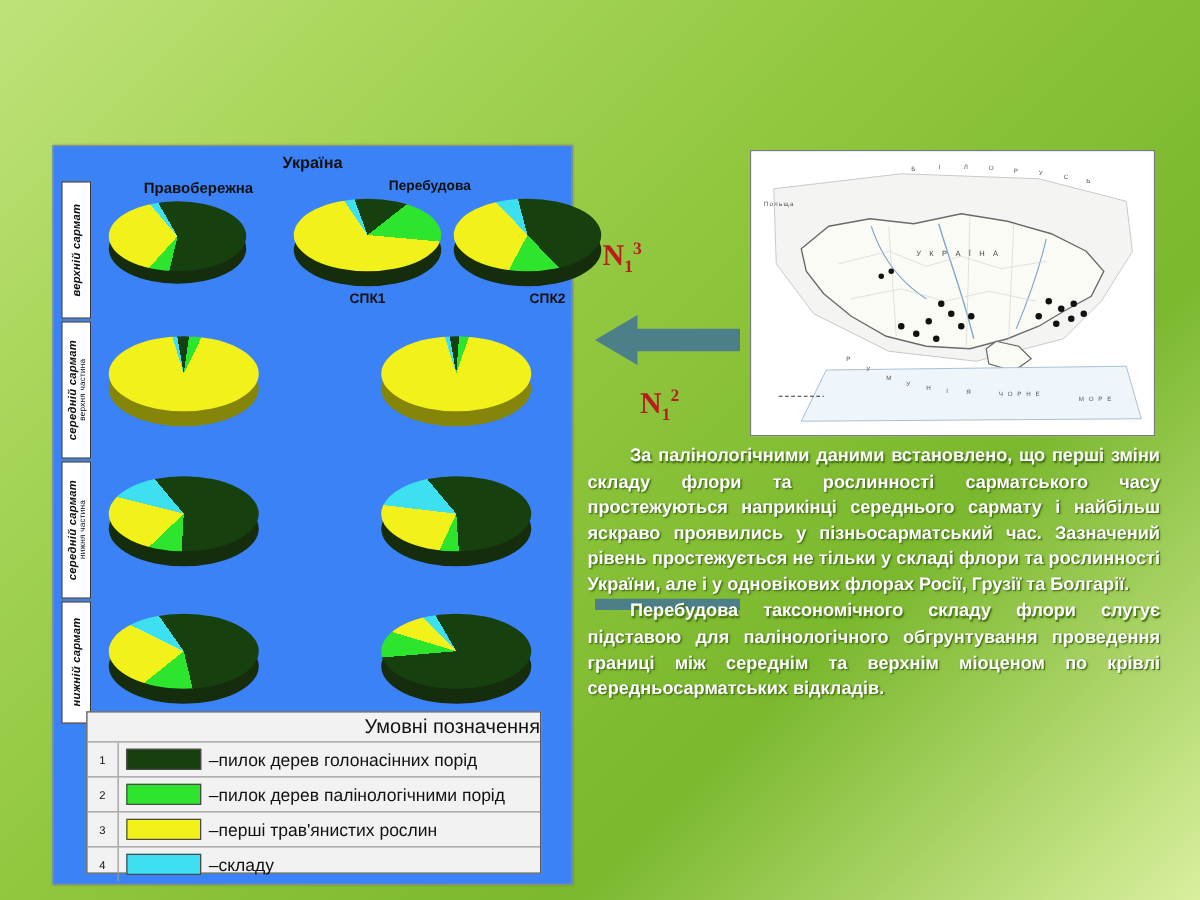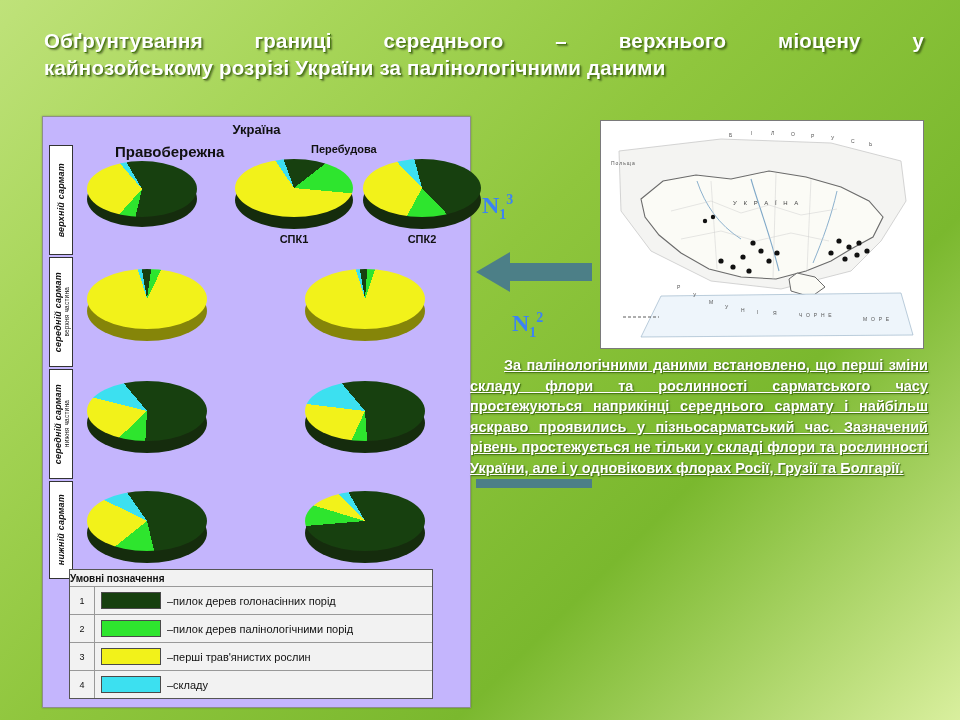--- a/index.html
+++ b/index.html
@@ -19,29 +19,28 @@
     text-align:justify;line-height:1.3;
     text-shadow:1px 1px 0 #4b7d13, 2px 2px 2px rgba(0,0,0,.45);
     letter-spacing:.2px;
   }
   .title .l1{display:block;text-align-last:justify;}
   .title .l2{display:block;}
 
   
   .chartpanel{
     position:absolute;left:42px;top:116px;width:414px;height:590px;
-    background:#c4b5fd;border:1px solid #8d8d8d;
+    background:#3b82f6;border:1px solid #8d8d8d;
     box-shadow:0 0 2px rgba(0,0,0,.25);
-    padding-left:13px;
   }
   .chart-title{
     position:absolute;top:5px;left:0;width:100%;
     text-align:center;font-size:13px;font-weight:bold;color:#111;
   }
-  .col-left-lbl{position:absolute;top:26px;left:72px;font-size:15px;font-weight:bold;color:#111;}
+  .col-left-lbl{position:absolute;top:26px;left:72px;font-size:12px;font-weight:bold;color:#111;}
   .col-right-lbl{position:absolute;top:26px;left:268px;font-size:11px;font-weight:bold;color:#111;}
 
   
   .rowlabel{
     position:absolute;left:6px;width:22px;
     display:flex;align-items:center;justify-content:center;
     border:1px solid #333;background:#fff;
   }
   .rowlabel span{
     writing-mode:vertical-rl;transform:rotate(180deg);
@@ -63,69 +62,64 @@
     filter:brightness(.72);
   }
   .sublbl{position:absolute;font-size:11px;font-weight:bold;color:#111;text-align:center;}
 
   
   .legend{
     position:absolute;left:26px;bottom:8px;width:362px;height:128px;
     border:1px solid #555;background:#f2f2f2;
   }
   .legend-title{
-    text-align:left;font-size:10px;font-weight:bold;color:#111;
+    text-align:right;font-size:16px;font-weight:normal;color:#111;
     padding:3px 0 2px;
   }
   .legend-row{display:flex;align-items:center;height:27px;border-top:1px solid #999;}
   .legend-num{
     width:24px;text-align:center;font-size:9px;color:#111;
     border-right:1px solid #999;height:100%;display:flex;align-items:center;justify-content:center;
   }
   .legend-swatch{width:58px;height:15px;margin:0 6px;border:1px solid #4a4a4a;}
-  .legend-text{font-size:11px;color:#111;}
+  .legend-text{font-size:14px;color:#111;}
 
   
   .mapbox{
     position:absolute;left:600px;top:120px;width:322px;height:227px;
     background:#ffffff;border:1px solid #7a7a7a;overflow:hidden;
   }
   .mapbox svg{display:block;}
 
   
   .nlabel{
-    position:absolute;font-size:24px;font-weight:bold;color:#3b82f6;
+    position:absolute;font-size:24px;font-weight:bold;color:#b91c1c;
     font-family:"Liberation Serif", serif;
   }
   .nlabel sub{font-size:14px;}
   .nlabel sup{font-size:14px;}
   .arrow1{position:absolute;left:476px;top:252px;width:116px;height:40px;}
   .bar2{position:absolute;left:476px;top:479px;width:116px;height:9px;background:#4c7f87;}
 
   
   .bodytext{
     position:absolute;left:470px;top:355px;width:458px;
     font-size:14.5px;font-weight:bold;color:#ffffff;
     line-height:1.42;text-align:justify;
     text-shadow:1px 1px 0 #4b7d13, 1px 1px 2px rgba(0,0,0,.4);
-    text-decoration:underline;
   }
   .bodytext p{margin:0;text-indent:34px;}
   .bodytext p + p{margin-top:1px;}
   .bodytext p.last{text-align:justify;}
 </style>
 </head>
 <body>
 
 <div class="slide">
 
-  <div class="title">
-    <span class="l1">Обґрунтування границі середнього – верхнього міоцену у</span>
-    <span class="l2">кайнозойському розрізі України за палінологічними даними</span>
-  </div>
 
   <div class="chartpanel">
     <div class="chart-title">Україна</div>
     <div class="col-left-lbl">Правобережна</div>
     <div class="col-right-lbl">Перебудова</div>
 
     <div class="rowlabel" style="top:28px;height:108px;">
       <span>верхній сармат</span>
     </div>
     <div class="rowlabel" style="top:140px;height:108px;">
@@ -153,21 +147,21 @@
       <div class="side" style="top:12px;height:58px;"></div>
       <div class="disc" style="height:58px;background:conic-gradient(from -20deg,#17400f 0 20%,#2ee52e 20% 32%,#f2f21a 32% 96%,#3ce0f0 96% 100%);"></div>
     </div>
 
     <div class="pie" style="left:320px;top:42px;width:118px;height:70px;">
       <div class="side" style="top:12px;height:58px;"></div>
       <div class="disc" style="height:58px;background:conic-gradient(from -15deg,#17400f 0 42%,#2ee52e 42% 62%,#f2f21a 62% 92%,#3ce0f0 92% 100%);"></div>
     </div>
 
     <div class="sublbl" style="left:192px;top:116px;width:118px;">СПК1</div>
-    <div class="sublbl" style="left:320px;top:116px;width:118px;">СПК2</div>
+    <div class="sublbl" style="left:336px;top:116px;width:118px;">СПК2</div>
 
     <div class="pie" style="left:44px;top:152px;width:120px;height:72px;">
       <div class="side" style="top:12px;height:60px;background:#b9b90d;"></div>
       <div class="disc" style="height:60px;background:conic-gradient(from -10deg,#17400f 0 5%,#2ee52e 5% 10%,#f2f21a 10% 98%,#3ce0f0 98% 100%);"></div>
     </div>
     <div class="pie" style="left:262px;top:152px;width:120px;height:72px;">
       <div class="side" style="top:12px;height:60px;background:#b9b90d;"></div>
       <div class="disc" style="height:60px;background:conic-gradient(from -10deg,#17400f 0 4%,#2ee52e 4% 8%,#f2f21a 8% 98%,#3ce0f0 98% 100%);"></div>
     </div>
 
@@ -299,15 +293,16 @@
 
   <div class="arrow1">
     <svg width="116" height="40" viewBox="0 0 116 40">
       <polygon points="0,20 34,0 34,11 116,11 116,29 34,29 34,40" fill="#4c7f87"></polygon>
     </svg>
   </div>
   <div class="bar2"></div>
 
   <div class="bodytext">
     <p>За палінологічними даними встановлено, що перші зміни складу флори та рослинності сарматського часу простежуються наприкінці середнього сармату і найбільш яскраво проявились у пізньосарматський час. Зазначений рівень простежується не тільки у складі флори та рослинності України, але і у одновікових флорах Росії, Грузії та Болгарії.</p>
+    <p class="last">Перебудова таксономічного складу флори слугує підставою для палінологічного обгрунтування проведення границі між середнім та верхнім міоценом по крівлі середньосарматських відкладів.</p>
   </div>
 
 </div>
 
 </body></html>

